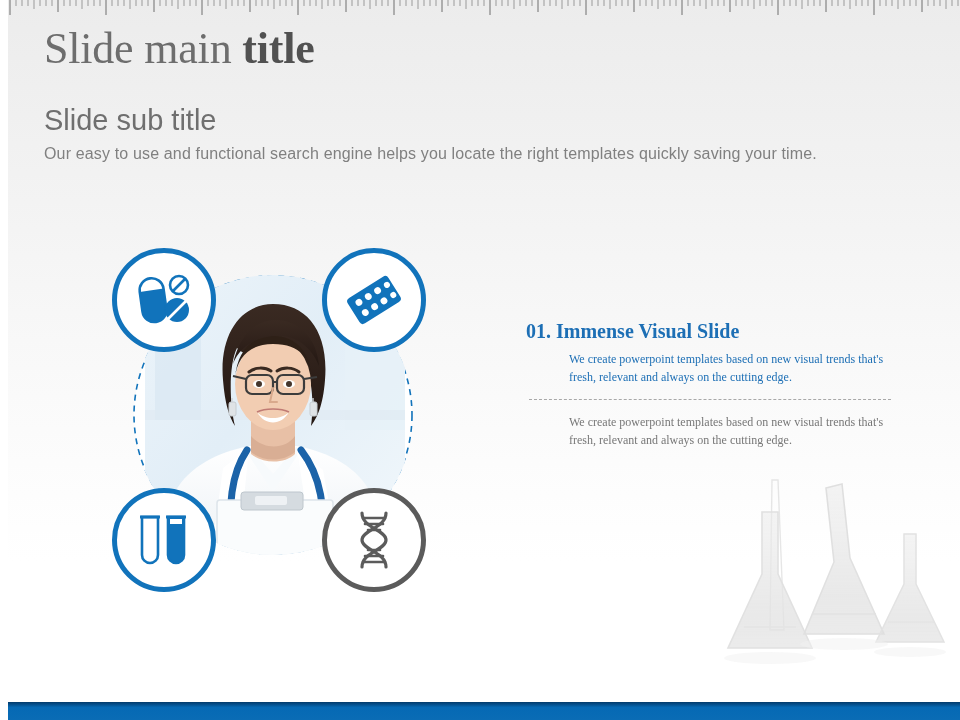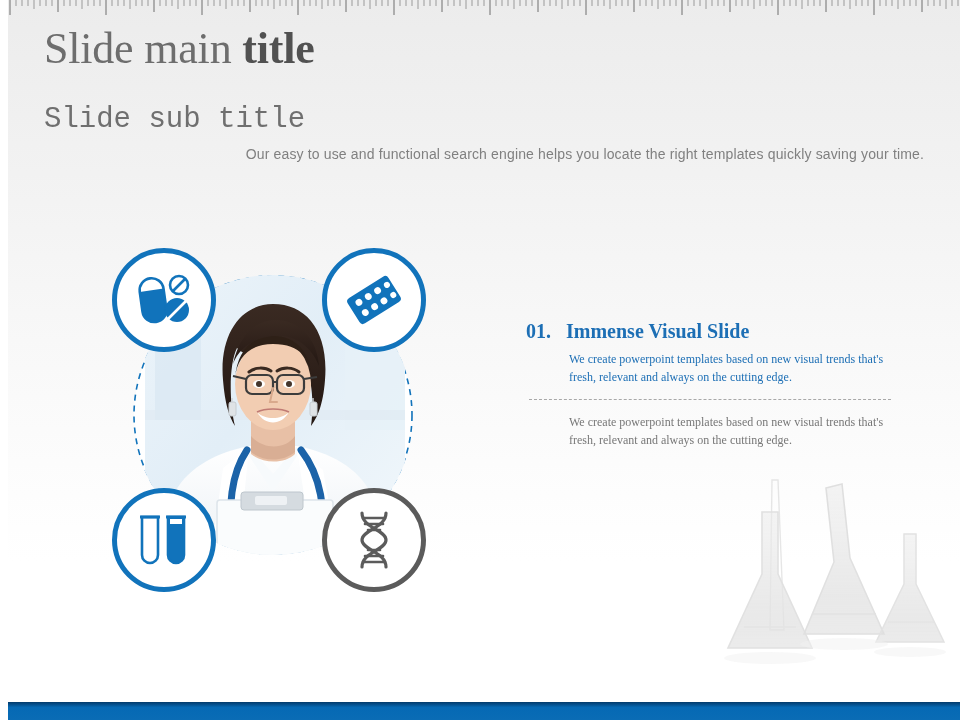--- a/index.html
+++ b/index.html
@@ -46,35 +46,34 @@
     line-height: 54px;
     color: #6d6d6d;
     letter-spacing: -0.2px;
     white-space: nowrap;
   }
   .main-title .bold {
     font-weight: bold;
     color: #515151;
   }
   .sub-title {
-    font-family: Liberation Mono, monospace;
+    font-family: Liberation Sans, sans-serif;
     font-size: 29px;
     line-height: 36px;
     color: #6f6f6f;
     margin-top: 26px;
   }
   .sub-desc {
     font-family: "Liberation Sans", sans-serif;
-    font-size: 14px;
+    font-size: 16px;
     line-height: 20px;
     color: #808080;
     margin-top: 6px;
     letter-spacing: 0.15px;
     white-space: nowrap;
-    text-align: right;
   }
 
   
   #flasks {
     position: absolute;
     right: 0;
     bottom: 28px;
     width: 260px;
     height: 230px;
     opacity: 0.5;
@@ -122,21 +121,21 @@
     width: 368px;
   }
   .block { position: relative; }
   .block-head {
     font-family: "Liberation Serif", serif;
     font-weight: bold;
     font-size: 20px;
     line-height: 26px;
     white-space: nowrap;
   }
-  .block-num { margin-right: 15px; }
+  .block-num { margin-right: 5px; }
   .block-body {
     font-family: "Liberation Serif", serif;
     font-size: 12px;
     line-height: 18px;
     margin-top: 6px;
     margin-left: 43px;
     width: 320px;
   }
   .blue-text  { color: #1d6fb5; }
   .gray-text  { color: #5d5d5d; }

